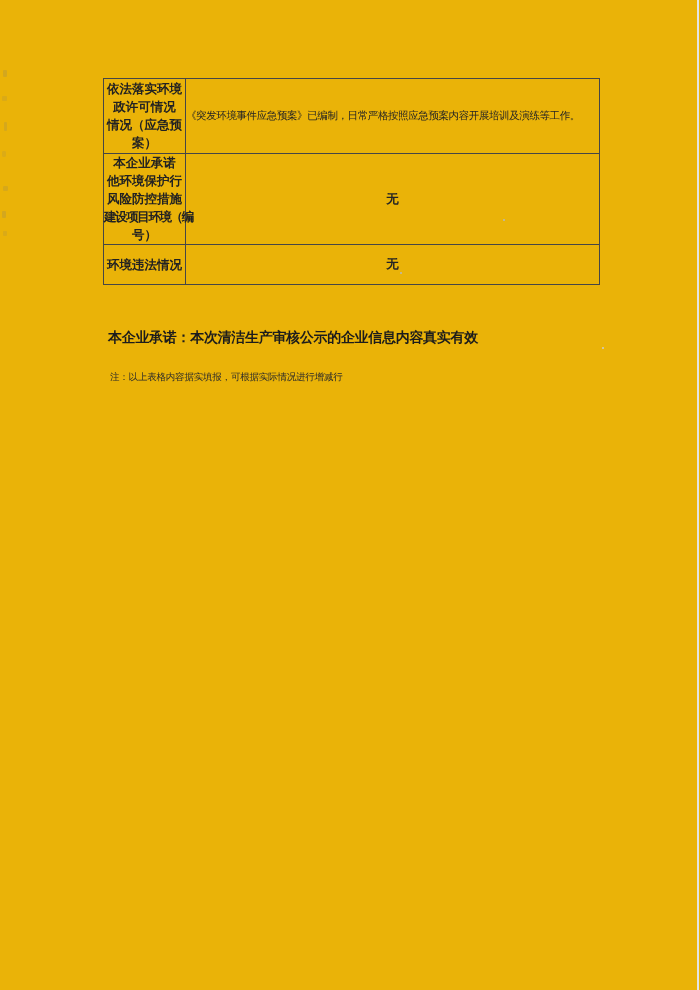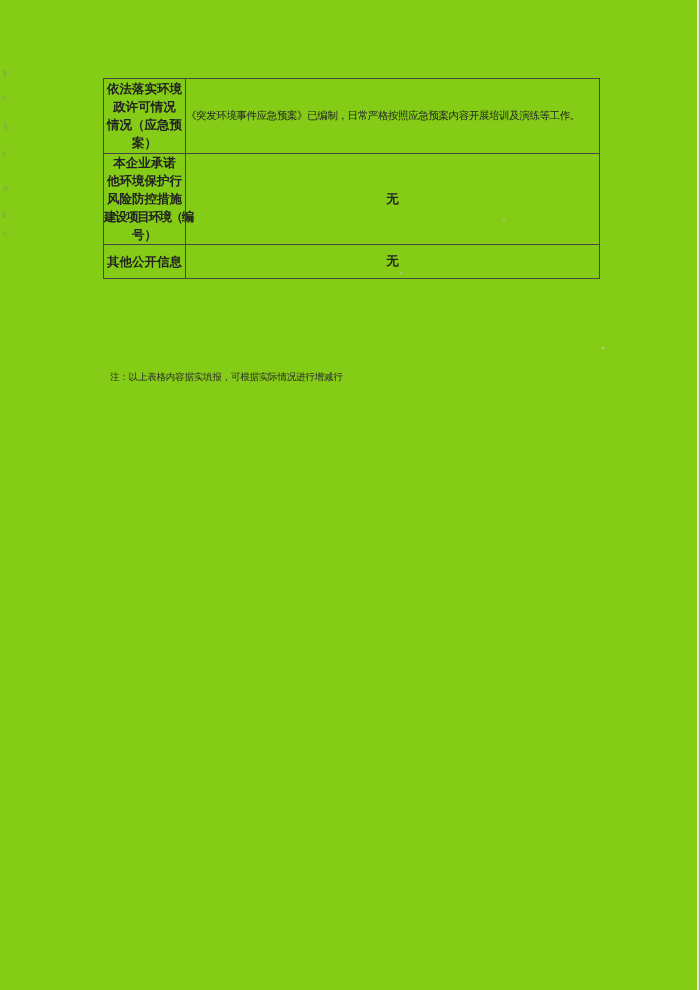--- a/index.html
+++ b/index.html
@@ -1,20 +1,20 @@
 <!DOCTYPE html>
 <html><head>
 <meta charset="utf-8">
 <style>
   html, body { margin: 0; padding: 0; background: #ffffff; }
   .page {
     position: relative;
     width: 700px;
     height: 990px;
-    background: #84cc16;
+    background: #eab308;
     overflow: hidden;
     font-family: "Liberation Serif", "DejaVu Serif", serif;
     color: #1f1f1f;
   }
 
   
   table.doc-table {
     position: absolute;
     left: 103px;
     top: 78px;
@@ -119,29 +119,30 @@
       <tr style="height:91px;">
         <td class="label-cell">
           <div class="label-line">本企业承诺</div>
           <div class="label-line">他环境保护行</div>
           <div class="label-line">风险防控措施</div>
           <div class="label-line squeeze">建设项目环境（编</div>
           <div class="label-line">号）</div>
         </td>
         <td class="value-cell-center">无</td>
       </tr>
-      <tr style="height:34px;">
+      <tr style="height:40px;">
         <td class="label-cell">
-          <div class="label-line">其他公开信息</div>
+          <div class="label-line">环境违法情况</div>
         </td>
         <td class="value-cell-center">无</td>
       </tr>
     </tbody>
   </table>
 
+  <div class="promise-line">本企业承诺：本次清洁生产审核公示的企业信息内容真实有效</div>
 
   <div class="note-line">注：以上表格内容据实填报，可根据实际情况进行增减行</div>
 
   <div class="edge-line"></div>
   <div class="smudge s1"></div>
   <div class="smudge s2"></div>
   <div class="smudge s3"></div>
   <div class="smudge s4"></div>
   <div class="smudge s5"></div>
   <div class="smudge s6"></div>

